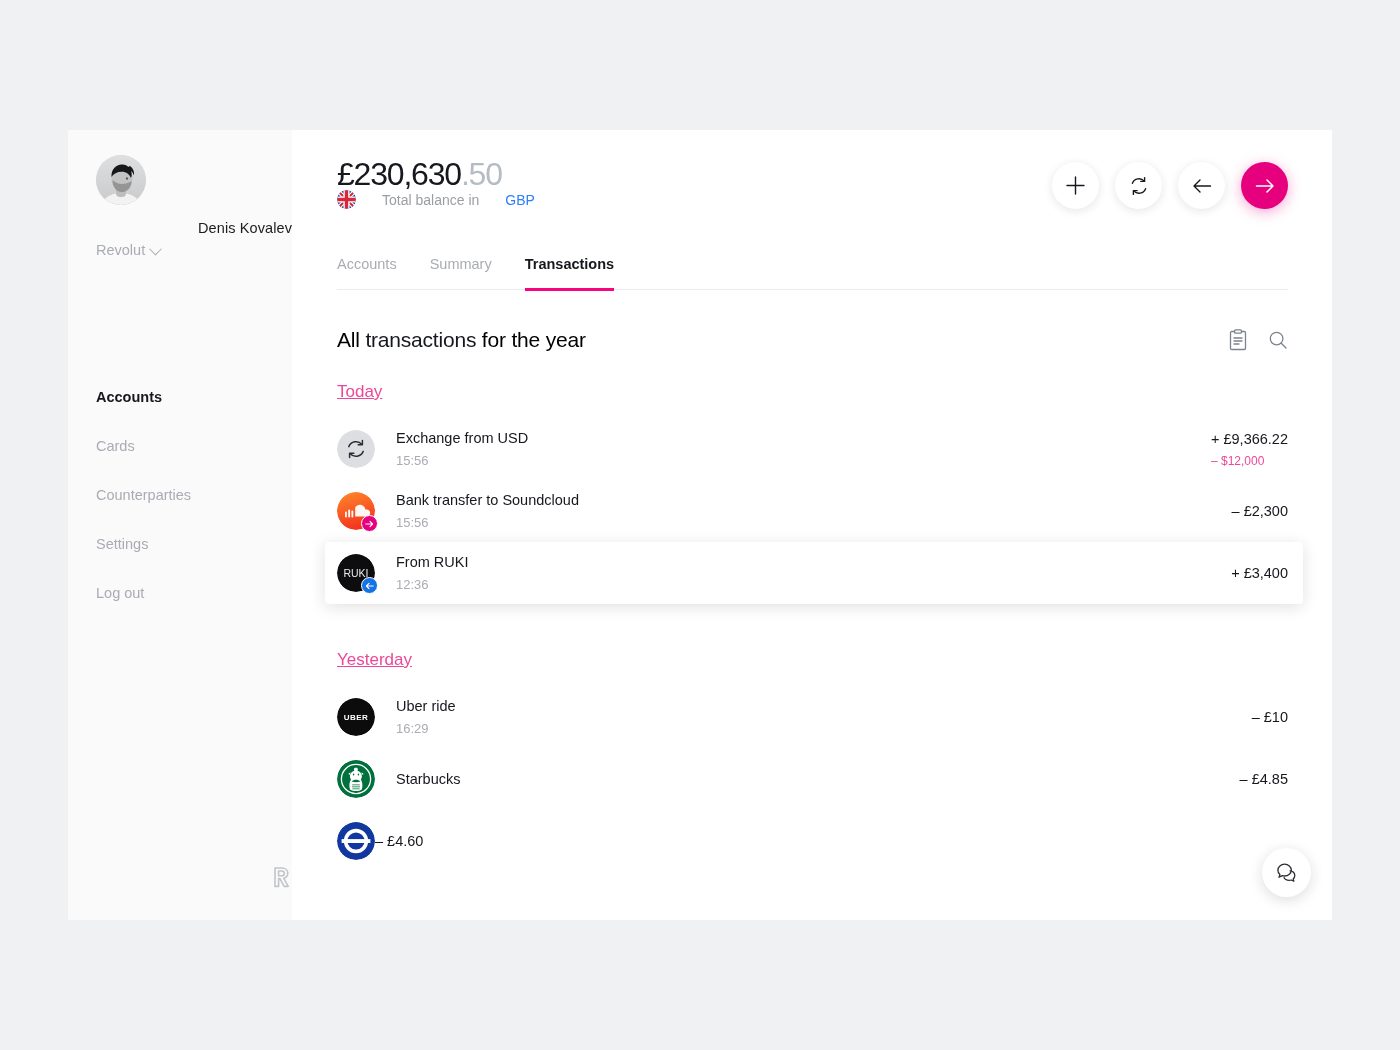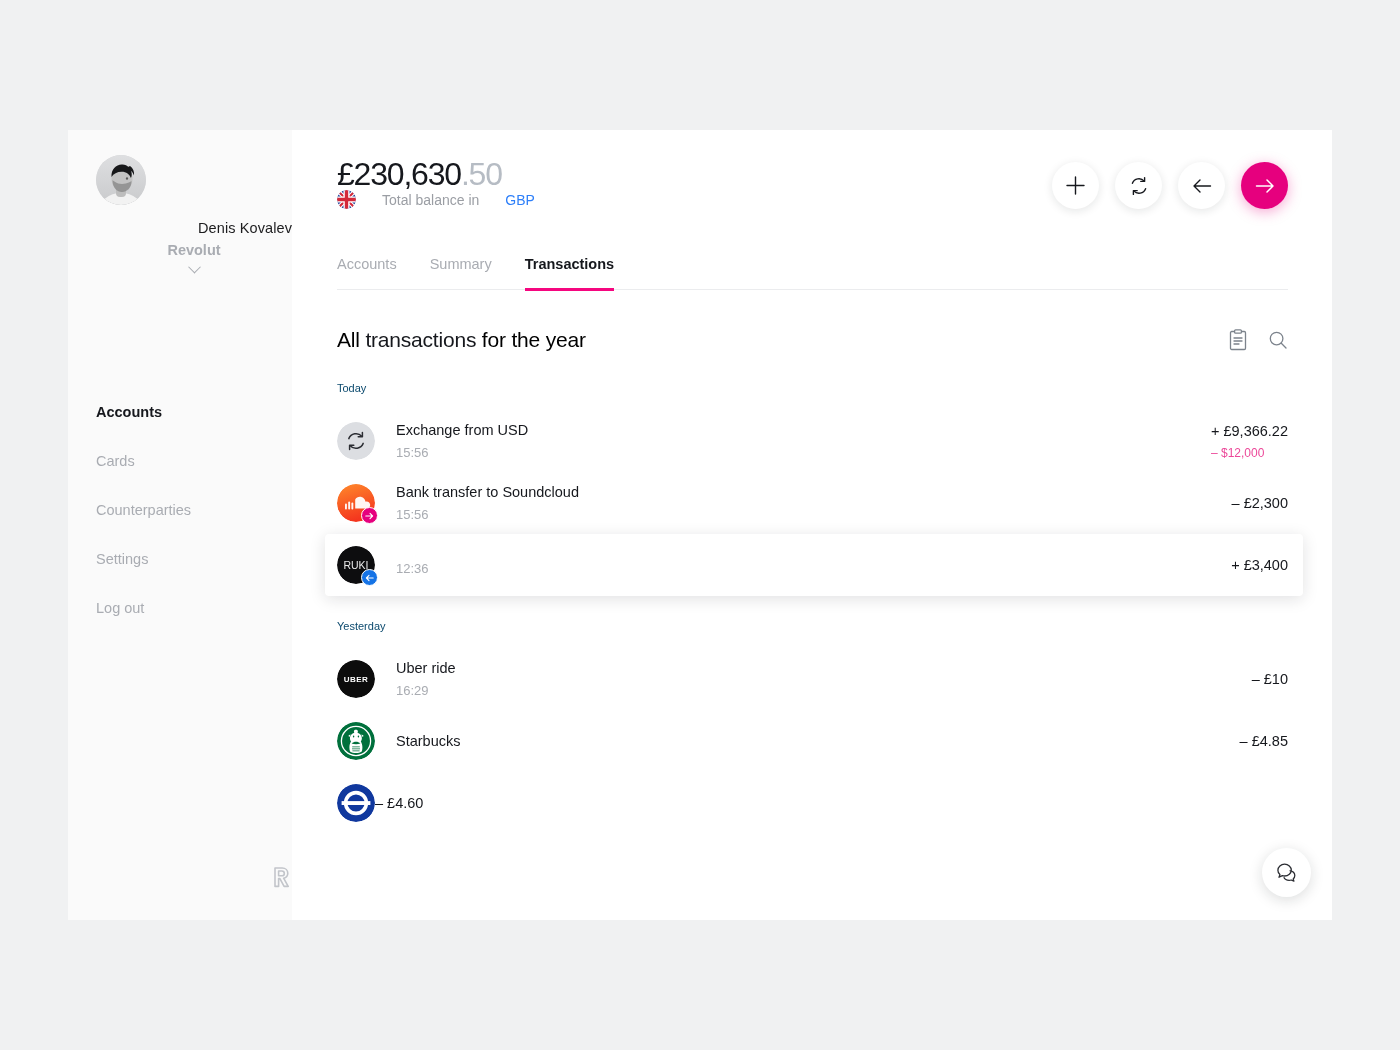--- a/index.html
+++ b/index.html
@@ -28,22 +28,22 @@
   #avatar {
     width:50px; height:50px; border-radius:50%;
     background:#d3d4d6; overflow:hidden; position:relative;
   }
   #avatar svg { display:block; width:50px; height:50px; }
   .profile-name {
     margin-top:15px; font-size:14.5px; color:#1c1c1e; font-weight:500;
     letter-spacing:.1px;
   }
   .profile-org {
-    margin-top:6px; font-size:14.5px; color:#a9acb2; font-weight:700;
-    display:flex; align-items:center; gap:6px;flex-direction:column;
+    margin-top:6px; font-size:14.5px; color:#a9acb2; font-weight:400;
+    display:flex; align-items:center; gap:6px;
   }
   .chev { display:inline-block; width:9px; height:9px;
     border-right:1.6px solid #a9acb2; border-bottom:1.6px solid #a9acb2;
     transform:rotate(45deg) translate(-1px,-1px); }
 
   #nav { margin-top:122px; position:relative; }
   .nav-item {
     height:34px; display:flex; align-items:center;
     padding-left:28px; font-size:14.5px; color:#a9acb2;
     margin-bottom:15px; cursor:pointer; position:relative;
@@ -104,22 +104,22 @@
   #list-header {
     margin-top:38px; display:flex; align-items:center; justify-content:space-between;
   }
   .list-title { font-size:21px; color:#16181d; letter-spacing:-.2px; }
   .list-title .filter { color:#000000; cursor:pointer; }
   #list-tools { display:flex; gap:20px; align-items:center; }
   .tool-icon { cursor:pointer; display:block; }
 
   
   #tx-list { margin-top:30px; position:relative; }
-  .day-label { font-size:11px; color:#0c4a6e; margin-bottom:16px; }
-  .day-label.second { margin-top:24px; }
+  .day-label { font-size:17px; color:#ec4899; margin-bottom:16px;text-decoration:underline; }
+  .day-label.second { margin-top:46px; }
 
   .tx-row {
     display:flex; align-items:center; height:62px;
     padding:0 15px 0 12px; margin:0 -15px 0 -12px;
     border-radius:4px; cursor:pointer; position:relative;
   }
   .tx-row.highlight {
     background:#fff;
     box-shadow:0 3px 16px rgba(22,24,29,.13);
     z-index:3;
@@ -358,20 +358,21 @@
             <circle cx="19" cy="19" r="19" fill="#0d0d0f"></circle>
             <text x="19" y="23" text-anchor="middle" font-family="Liberation Sans, sans-serif" font-size="10.5" fill="#e9e9ea">RUKI</text>
           </svg>
           <span class="badge in">
             <svg width="9" height="8" viewBox="0 0 9 8">
               <path d="M8.2 4H1.6M4 1.4L1.4 4 4 6.6" stroke="#fff" stroke-width="1.1" fill="none" stroke-linecap="round" stroke-linejoin="round"></path>
             </svg>
           </span>
         </div>
         <div class="tx-body">
+          <div class="tx-title">From RUKI</div>
           <div class="tx-time">12:36</div>
         </div>
         <div class="tx-amounts">
           <div class="tx-amount">+ £3,400</div>
         </div>
       </div>
 
       <div class="day-label second">Yesterday</div>
 
       <div class="tx-row">

